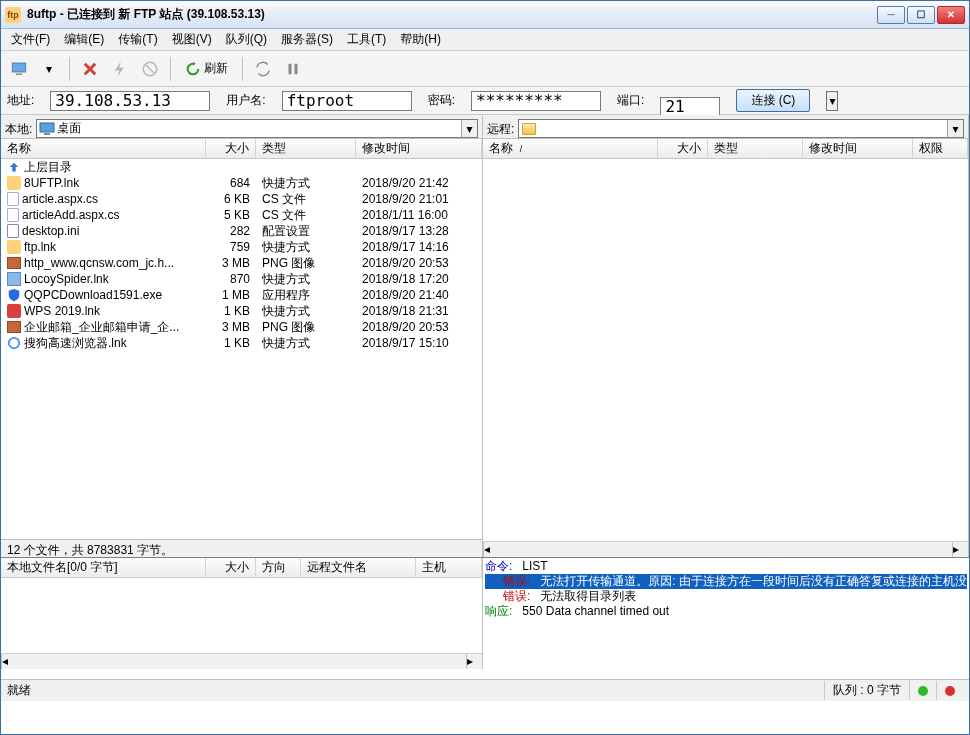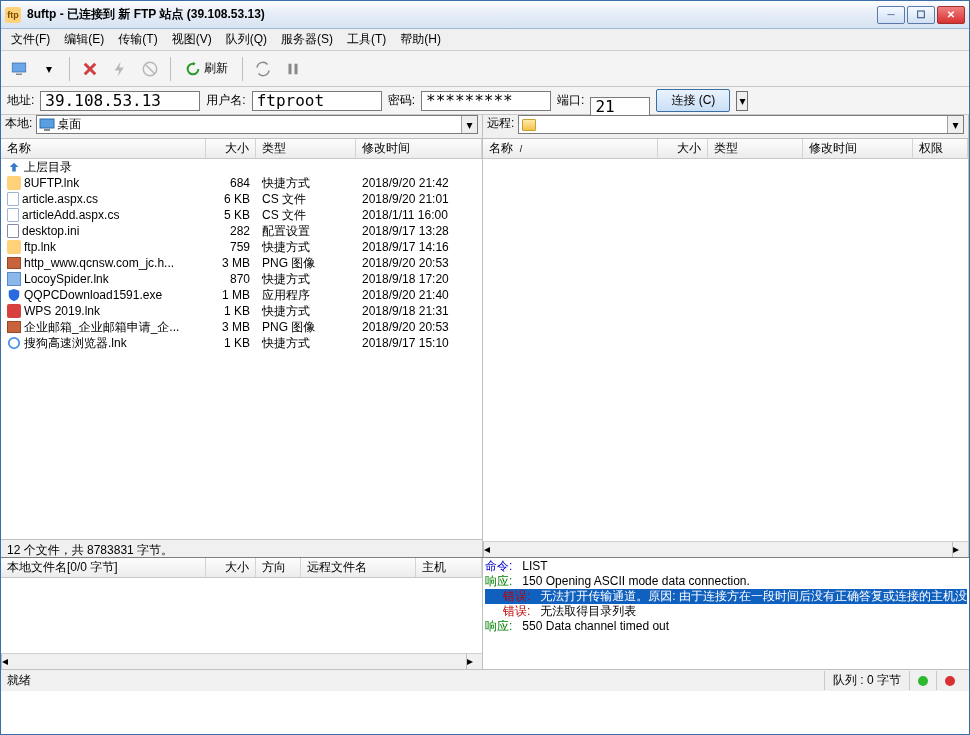--- a/index.html
+++ b/index.html
@@ -10,30 +10,30 @@
 .winbtns { display:flex; gap:2px; }
 .winbtn { width:28px; height:18px; border:1px solid #5a7aa8; border-radius:2px; background:linear-gradient(#f5f9ff,#d0e0f4); display:flex; align-items:center; justify-content:center; font-size:10px; color:#2a4a78; cursor:pointer;}
 .winbtn.close { background:linear-gradient(#f08080,#d83030); color:#fff; border-color:#a03030;}
 .menubar { height:22px; background:#f0f0f0; display:flex; align-items:center; padding:0 4px; gap:2px; border-bottom:1px solid #d0d0d0;}
 .menubar span { padding:2px 6px; cursor:pointer; }
 .toolbar { height:36px; background:#f4f4f4; border-bottom:1px solid #c8c8c8; display:flex; align-items:center; padding:0 6px; gap:6px;}
 .tbtn { width:24px; height:24px; display:flex; align-items:center; justify-content:center; border-radius:2px;}
 .tbtn svg { width:18px; height:18px; }
 .tsep { width:1px; height:24px; background:#c0c0c0; margin:0 2px;}
 .refresh-btn { display:flex; align-items:center; gap:3px; padding:2px 6px;}
-.conn-bar { height:28px; background:#f4f4f4; border-bottom:1px solid #c8c8c8; display:flex; align-items:center; padding:0 6px; gap:6px;}
+.conn-bar { height:28px; background:#f4f4f4; border-bottom:1px solid #c8c8c8; display:flex; align-items:center; padding:0 6px; gap:16px;}
 .conn-bar label { white-space:nowrap; }
 .conn-bar input { border:1px solid #7a7a7a; padding:1px 4px; height:20px; background:#fff; font-family:monospace; font-size:16px;}
 .conn-btn { border:1px solid #3a6ea5; background:linear-gradient(#eaf3ff,#c9dff5); padding:2px 14px; border-radius:2px; cursor:pointer;}
 .dd-arrow { border:1px solid #707070; padding:0 2px; height:20px; display:flex; align-items:center; background:#efefef;}
 .main { display:flex; height:442px; }
 .panel { display:flex; flex-direction:column; border-right:1px solid #c0c0c0;}
 .panel.left { width:482px; }
 .panel.right { flex:1; }
-.pathbar { height:24px; background:#f0f0f0; border-bottom:1px solid #c0c0c0; display:flex; align-items:flex-start; padding:0 4px; gap:4px;}
+.pathbar { height:24px; background:#f0f0f0; border-bottom:1px solid #c0c0c0; display:flex; align-items:flex-end; padding:0 4px; gap:4px;}
 .pathbar .combo { flex:1; border:1px solid #7a7a7a; background:#fff; height:19px; display:flex; align-items:center; padding:0 2px; position:relative;}
 .pathbar .combo .arrow { position:absolute; right:0; top:0; bottom:0; width:16px; background:#efefef; border-left:1px solid #a0a0a0; display:flex; align-items:center; justify-content:center;}
 .mini-icon { width:16px; height:16px; display:inline-flex; align-items:center; justify-content:center; margin-right:2px;}
 .listhead { height:20px; background:linear-gradient(#fdfdfd,#ececec); border-bottom:1px solid #c8c8c8; display:flex;}
 .listhead .col { border-right:1px solid #d4d4d4; padding:2px 6px; display:flex; align-items:center; white-space:nowrap; overflow:hidden;}
 .listbody { flex:1; overflow:auto; background:#fff;}
 .row { display:flex; height:16px; align-items:center;}
 .row .cell { padding:0 6px; white-space:nowrap; overflow:hidden; display:flex; align-items:center;}
 .row .cell.name { gap:3px; }
 .row .cell.size { justify-content:flex-end; font-family:Tahoma,Arial;}
@@ -41,21 +41,21 @@
 .file-ico { width:12px; height:14px; background:#fff; border:1px solid #9cb4d8; border-radius:1px; position:relative;}
 .status1 { height:18px; border-top:1px solid #c0c0c0; background:#f0f0f0; padding:2px 6px;}
 .bottom { display:flex; height:112px; border-top:1px solid #808080;}
 .b-left { width:482px; border-right:1px solid #c0c0c0; display:flex; flex-direction:column;}
 .b-right { flex:1; overflow:auto; background:#fff; font-family:"SimSun","Courier New",monospace; padding:1px 2px; line-height:15px;}
 .b-right .ln { white-space:nowrap; }
 .b-right .cmd-lbl { color:#0000c8; }
 .b-right .resp-lbl { color:#008000; }
 .b-right .err-lbl { color:#c00000;margin-left:18px; }
 .b-right .hl { background:#1060c0; color:#fff; }
-.statusbar { height:22px; border-top:1px solid #c0c0c0; background:#f0f0f0; display:flex; align-items:center; padding:1px 6px;}
+.statusbar { height:22px; border-top:1px solid #c0c0c0; background:#f0f0f0; display:flex; align-items:center; padding:1px 6px;margin-top:10px;}
 .statusbar .spacer { flex:1; }
 .st-cell { border-left:1px solid #c8c8c8; padding:0 8px; height:100%; display:flex; align-items:center; gap:4px;}
 .dot { width:10px; height:10px; border-radius:50%; }
 .dot.green{background:#2eb82e;} .dot.red{background:#d83030;}
 .scroll-stub { height:16px; background:#f0f0f0; border-top:1px solid #d0d0d0; display:flex;}
 .scroll-stub .track{flex:1;} .scroll-stub .btn{width:16px;border-left:1px solid #c0c0c0;}
 </style>
 </head>
 <body>
 
@@ -318,21 +318,20 @@
     </div>
     <div class="listbody"></div>
     <div class="scroll-stub">
         <div class="btn">◂</div>
         <div class="track"></div>
         <div class="btn">▸</div>
       </div>
   </div>
   <div class="b-right" id="log">
       <div class="ln "><span class="cmd-lbl">命令:</span>&nbsp;&nbsp;&nbsp;<span>LIST</span></div>
-      <div class="ln "><span class="resp-lbl">响应:</span>&nbsp;&nbsp;&nbsp;<span>150 Opening ASCII mode data connection.</span></div>
       <div class="ln hl"><span class="err-lbl">错误:</span>&nbsp;&nbsp;&nbsp;<span>无法打开传输通道。原因: 由于连接方在一段时间后没有正确答复或连接的主机没有反应，连接尝试失败。</span></div>
       <div class="ln "><span class="err-lbl">错误:</span>&nbsp;&nbsp;&nbsp;<span>无法取得目录列表</span></div>
       <div class="ln "><span class="resp-lbl">响应:</span>&nbsp;&nbsp;&nbsp;<span>550 Data channel timed out</span></div>
     </div>
 </div>
 
 <div class="statusbar">
   <span>就绪</span>
   <span class="spacer"></span>
   <div class="st-cell">队列 : 0 字节</div>

